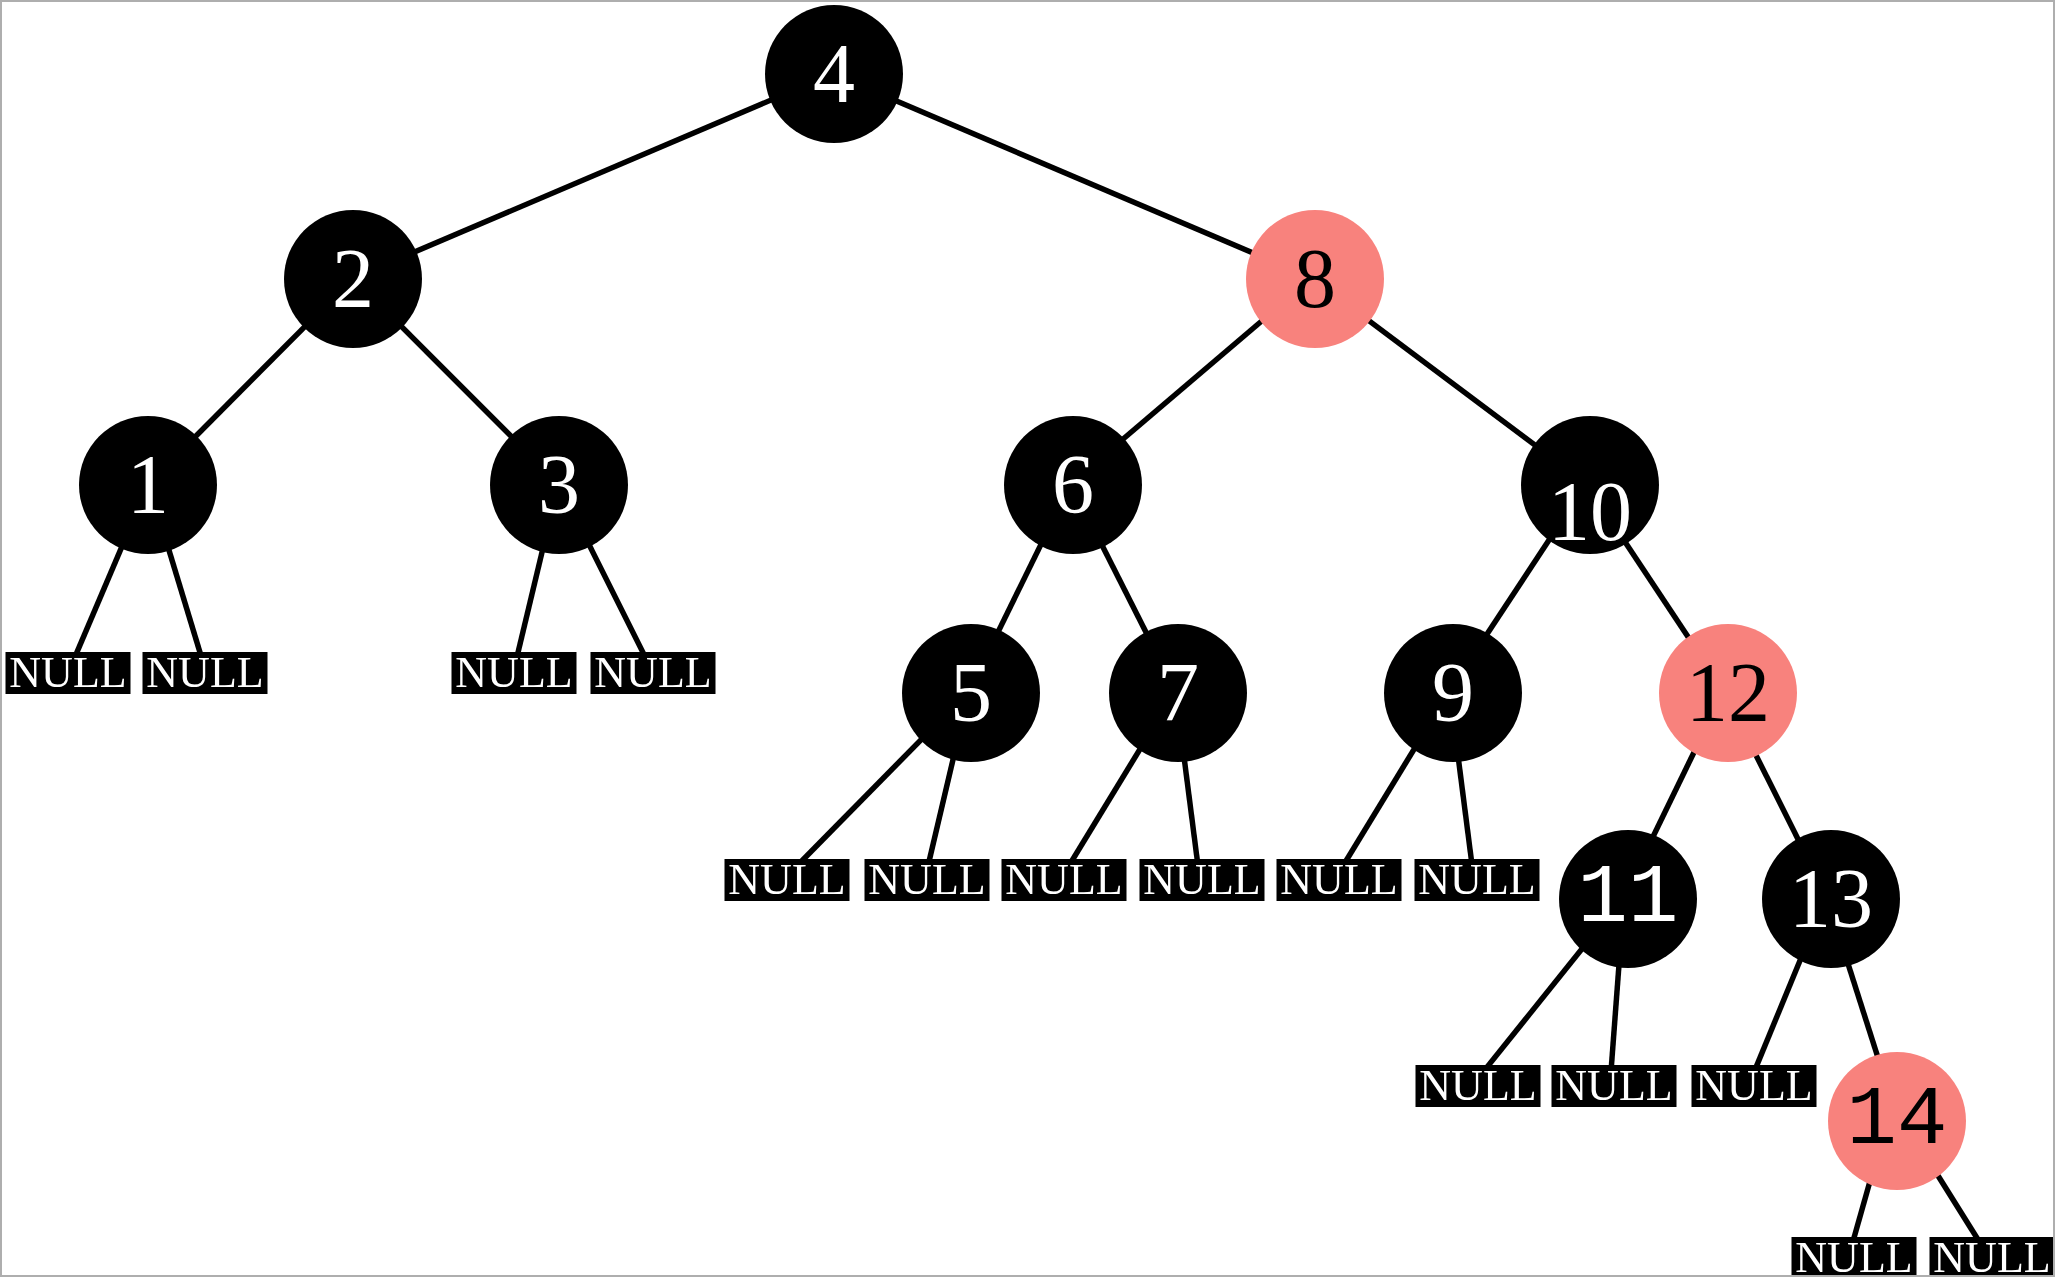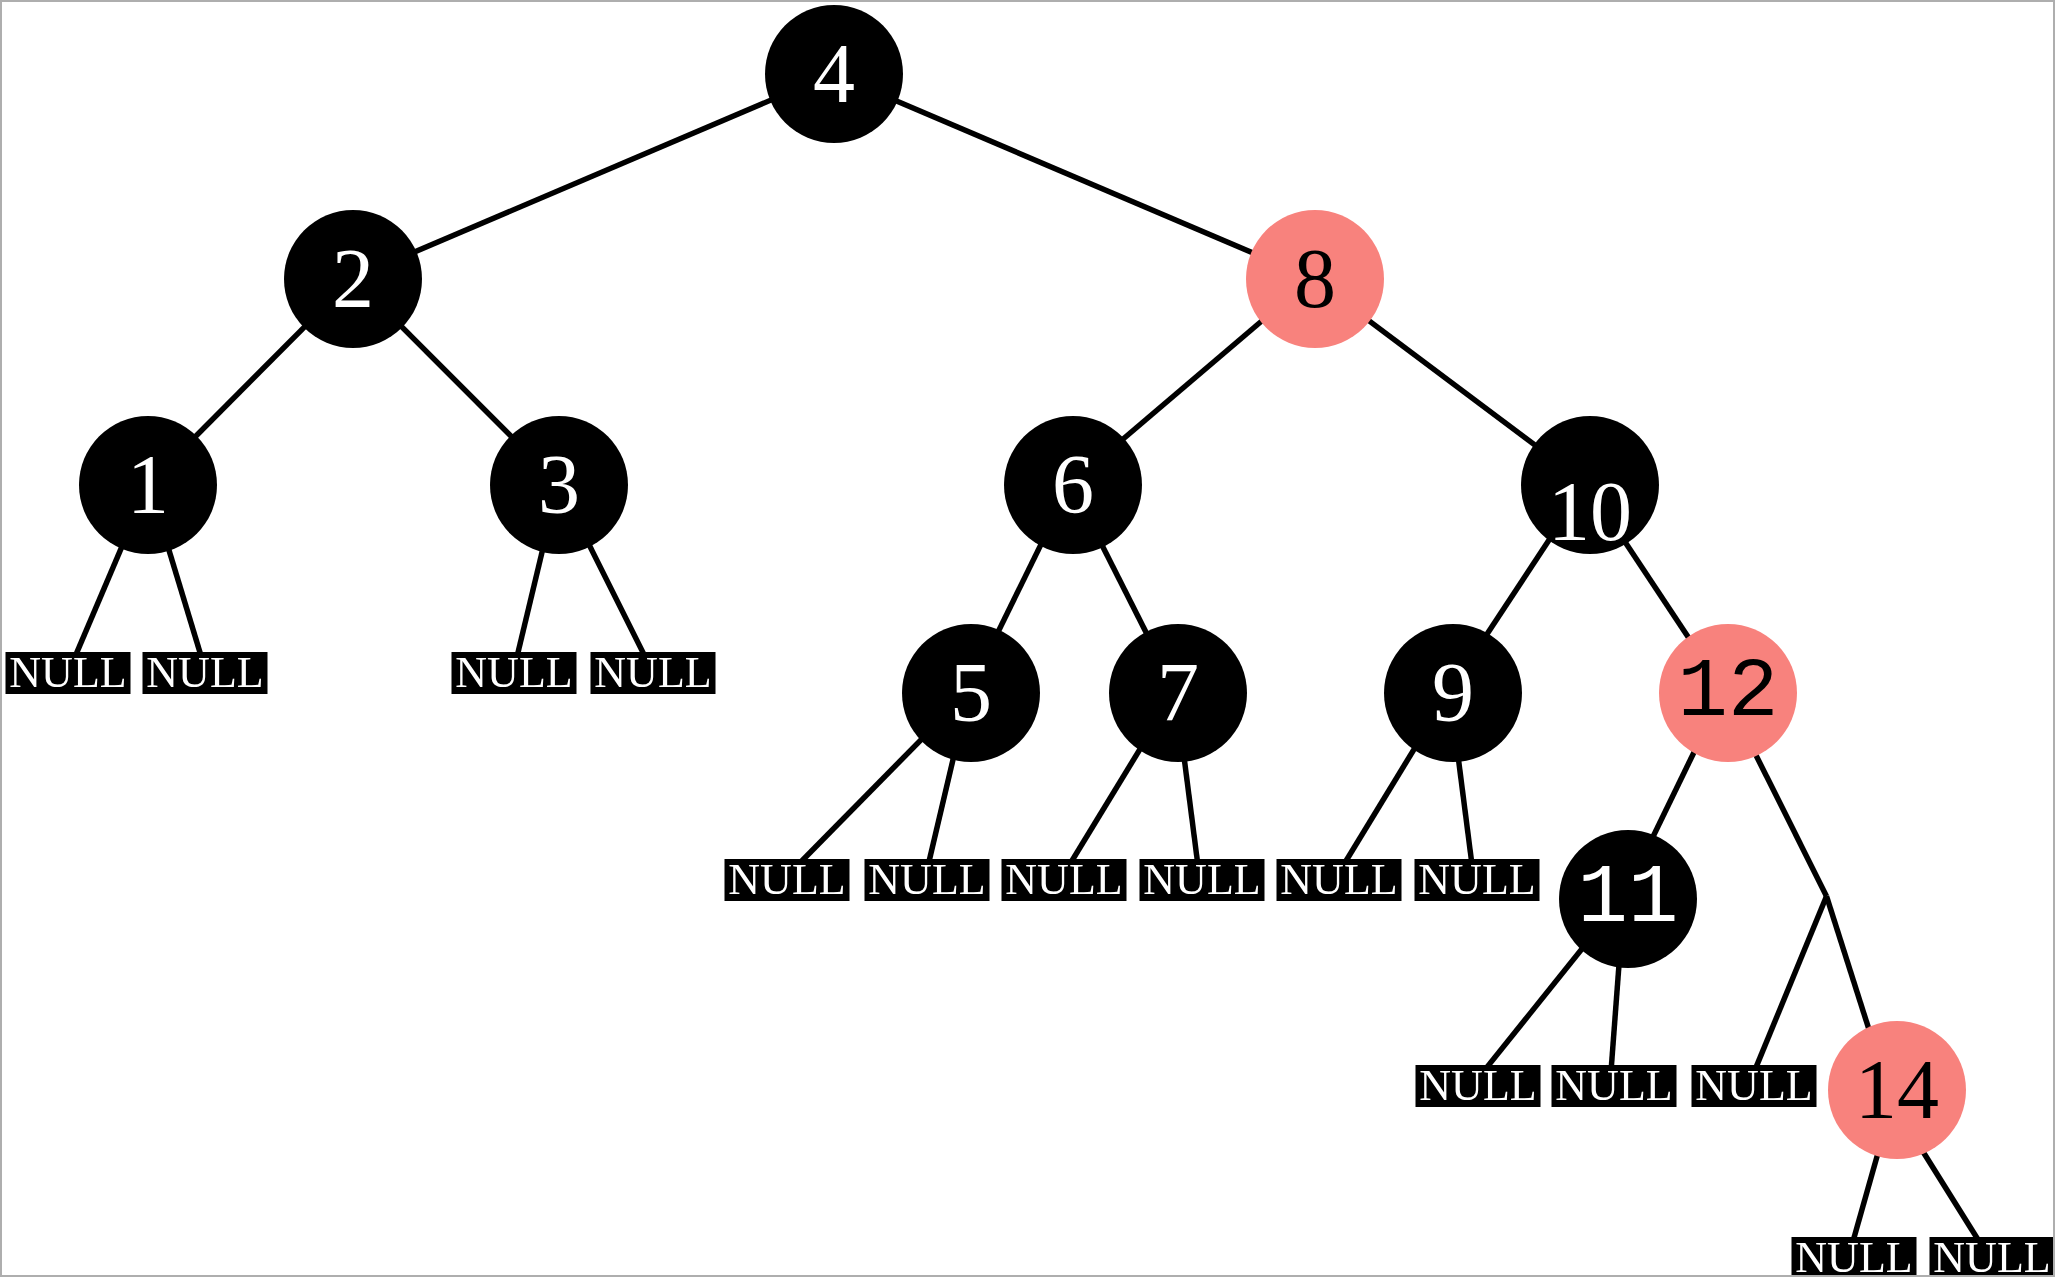--- a/index.html
+++ b/index.html
@@ -91,27 +91,30 @@
     </div>
     <div class="tree-node black" style="left: 969px; top: 691px;">
       <span>5</span>
     </div>
     <div class="tree-node black" style="left: 1176px; top: 691px;">
       <span>7</span>
     </div>
     <div class="tree-node black" style="left: 1451px; top: 691px;">
       <span>9</span>
     </div>
-    <div class="tree-node red" style="left: 1726px; top: 691px; font-family: Liberation Mono, monospace;">
+    <div class="tree-node red" style="left: 1726px; top: 691px;">
       <span>12</span>
     </div>
     <div class="tree-node black" style="left: 1626px; top: 897px; font-family: Liberation Mono, monospace;">
       <span>11</span>
     </div>
-    <div class="tree-node red" style="left: 1895px; top: 1088px;">
+    <div class="tree-node black" style="left: 1829px; top: 897px;">
+      <span>13</span>
+    </div>
+    <div class="tree-node red" style="left: 1895px; top: 1119px; font-family: Liberation Mono, monospace;">
       <span>14</span>
     </div>
     <div class="null-leaf" style="left: 66px; top: 671px;">
       <span>NULL</span>
     </div>
     <div class="null-leaf" style="left: 203px; top: 671px;">
       <span>NULL</span>
     </div>
     <div class="null-leaf" style="left: 512px; top: 671px;">
       <span>NULL</span>

